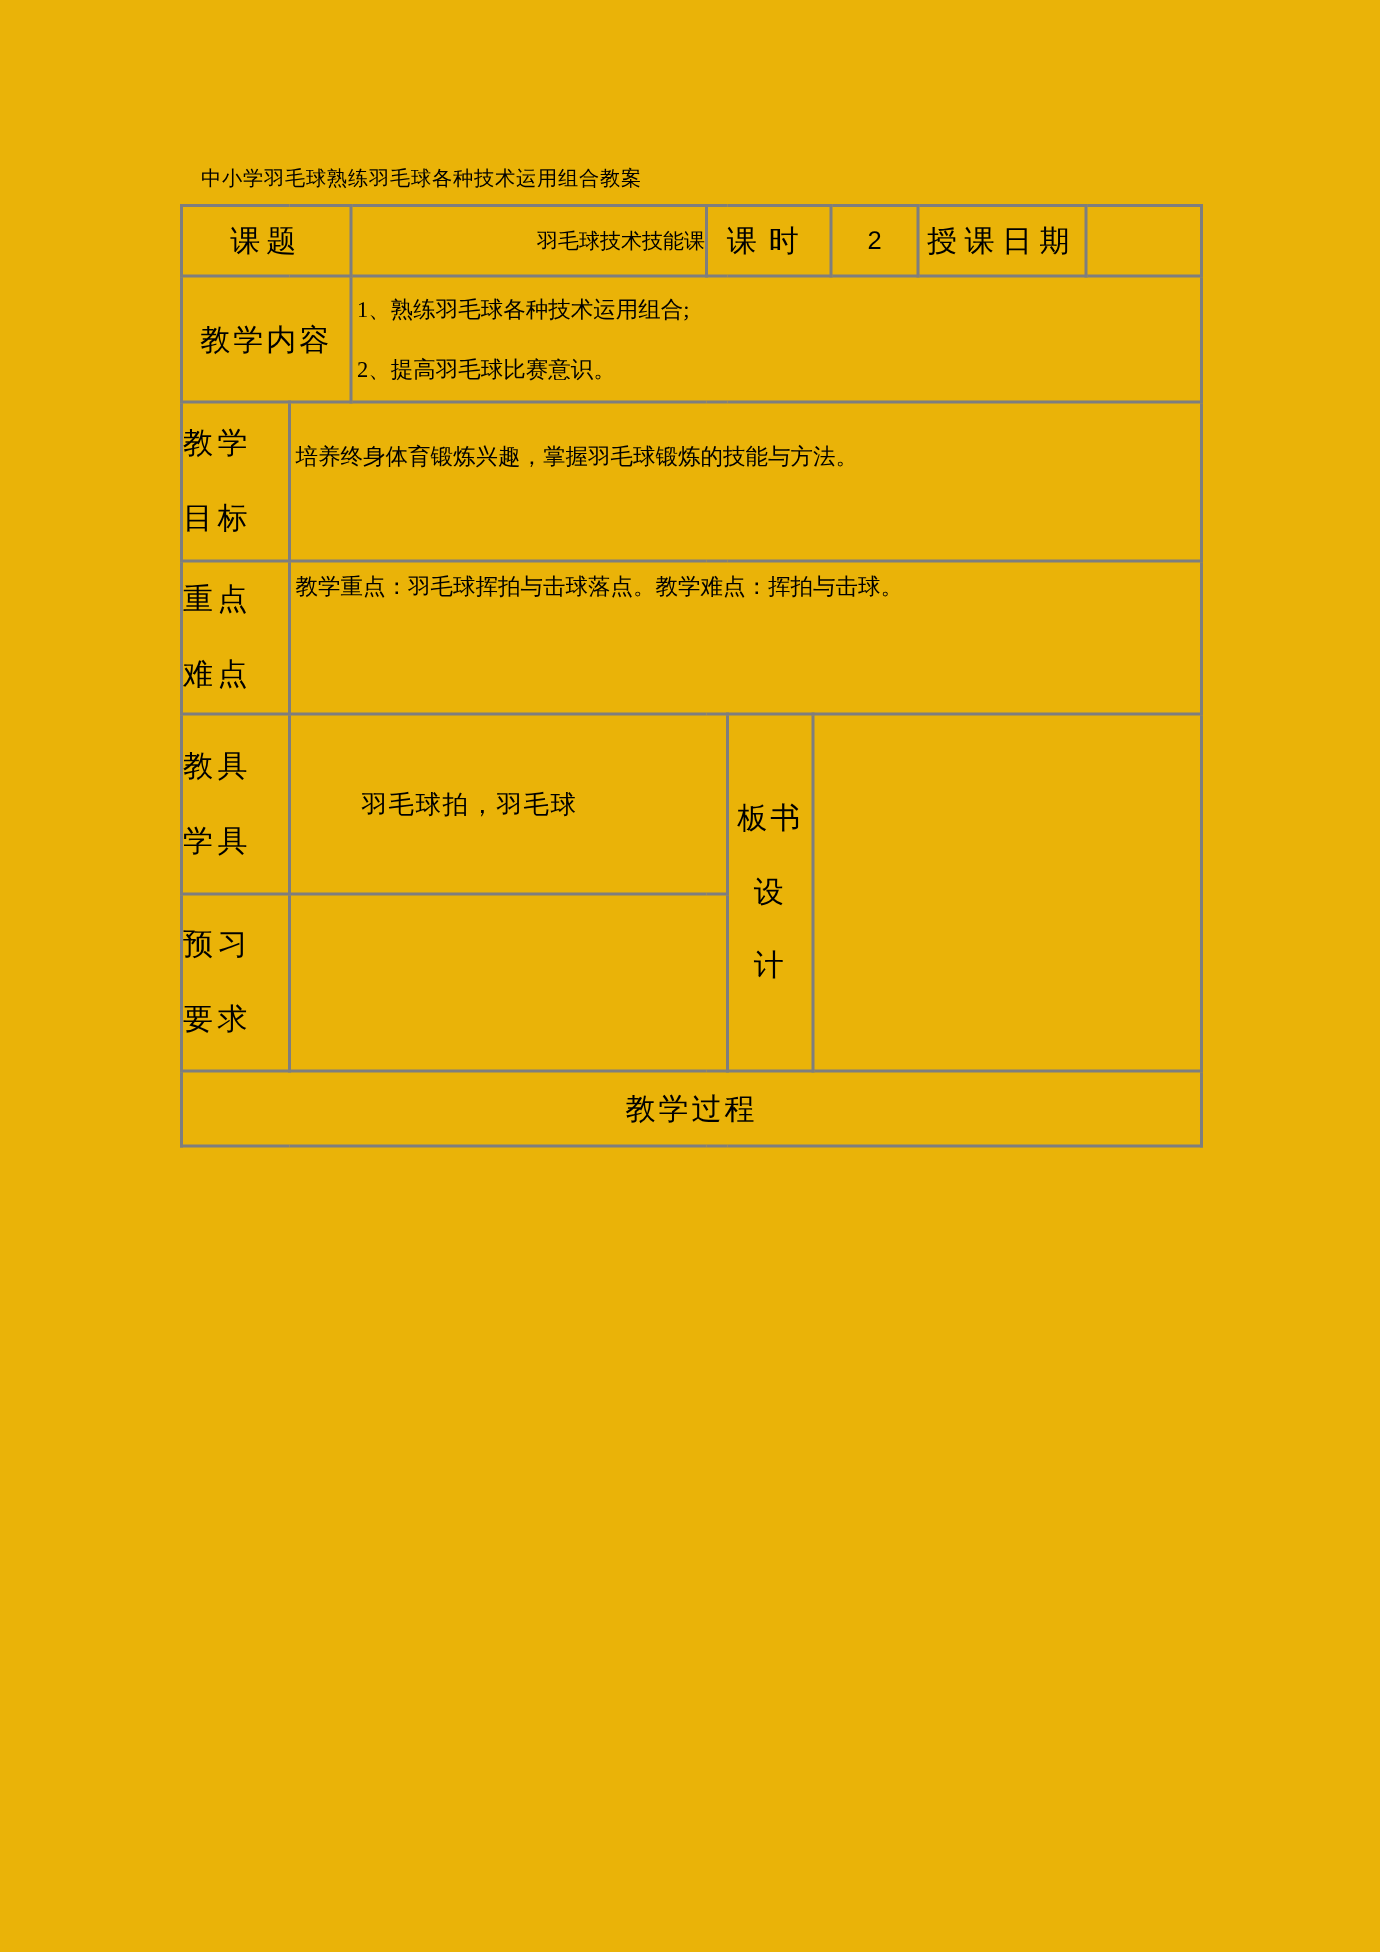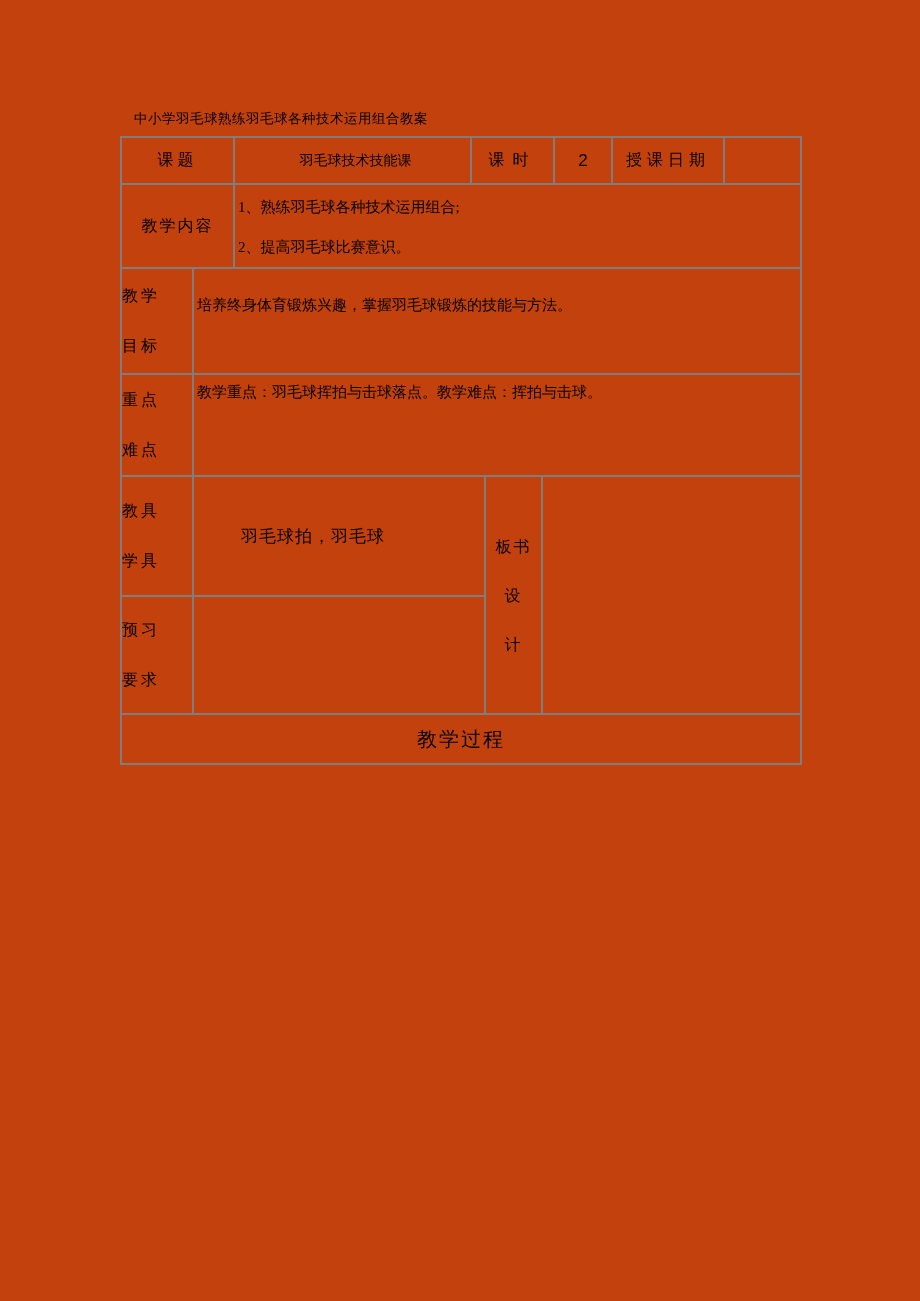--- a/index.html
+++ b/index.html
@@ -4,21 +4,21 @@
 <style>
   html, body {
     margin: 0;
     padding: 0;
     background: #ffffff;
   }
   .page {
     position: relative;
     width: 920px;
     height: 1301px;
-    background: #c2410c;
+    background: #eab308;
     color: #000000;
     font-family: "Liberation Serif", "DejaVu Serif", serif;
     overflow: hidden;
   }
   .doc-title {
     position: absolute;
     left: 134px;
     top: 111px;
     font-size: 13.5px;
     line-height: 16px;
@@ -34,37 +34,37 @@
     table-layout: fixed;
   }
   td {
     border: 2px solid #7e7e7e;
     padding: 0;
     overflow: hidden;
     vertical-align: middle;
   }
   
   .lbl {
-    font-size: 16px;
+    font-size: 20px;
     text-align: center;
     letter-spacing: 2px;
     margin-top: 12px;
   }
   .lbl-2line div {
     line-height: 50px;
     text-align: left;
     letter-spacing: 3px;
   }
   .subject-lbl   { letter-spacing: 4px; }
   .period-lbl    { letter-spacing: 8px; }
   .date-lbl      { letter-spacing: 5px; border-radius: 12px; }
   .subject-value {
     font-size: 14px;
     padding-left: 6px;
-    text-align: center;
+    text-align: right;
   }
   .num {
     font-size: 17px;
     text-align: center;
     font-family: "Liberation Sans", "DejaVu Sans", sans-serif;
   }
   .content {
     font-size: 15px;
     text-align: left;
     vertical-align: top;

